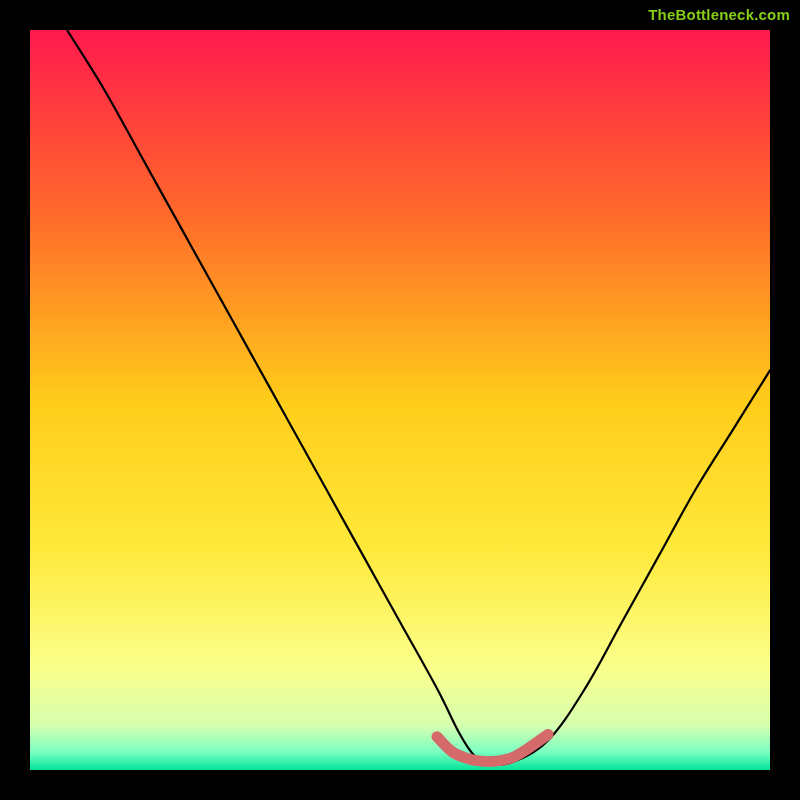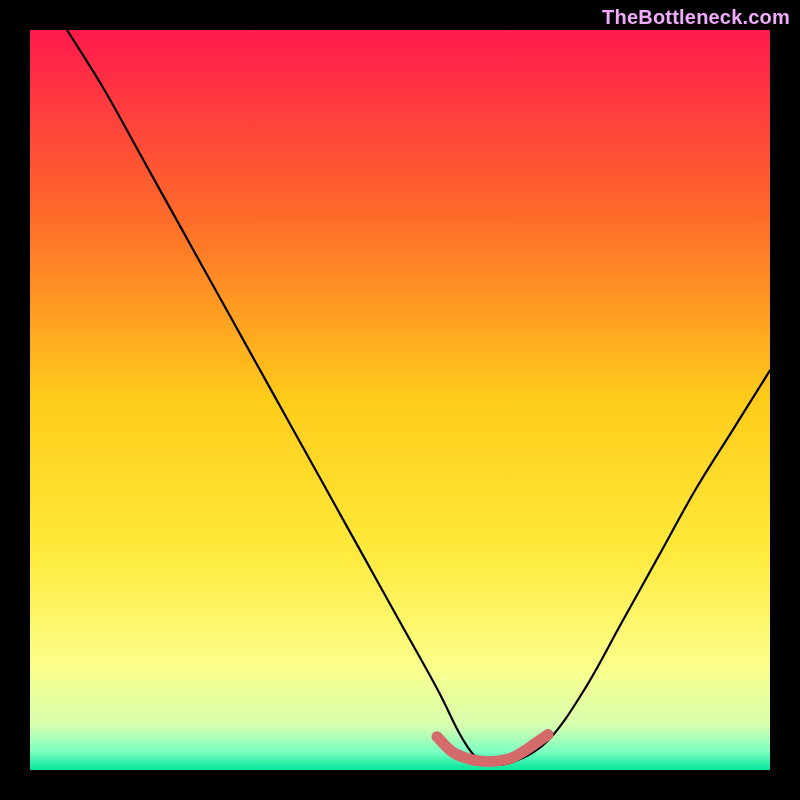--- a/index.html
+++ b/index.html
@@ -38,22 +38,22 @@
     position: absolute;
     top: 0;
     left: 0;
     width: 100%;
     height: 100%;
   }
   .watermark {
     position: absolute;
     top: 6px;
     right: 10px;
-    color: #f0abfc;
-    font-size: 20px;
+    color: #84cc16;
+    font-size: 15px;
     font-weight: 600;
     letter-spacing: 0.2px;
   }
 </style>
 </head>
 <body>
 
 <div class="frame">
 
   <div class="watermark">TheBottleneck.com</div>

